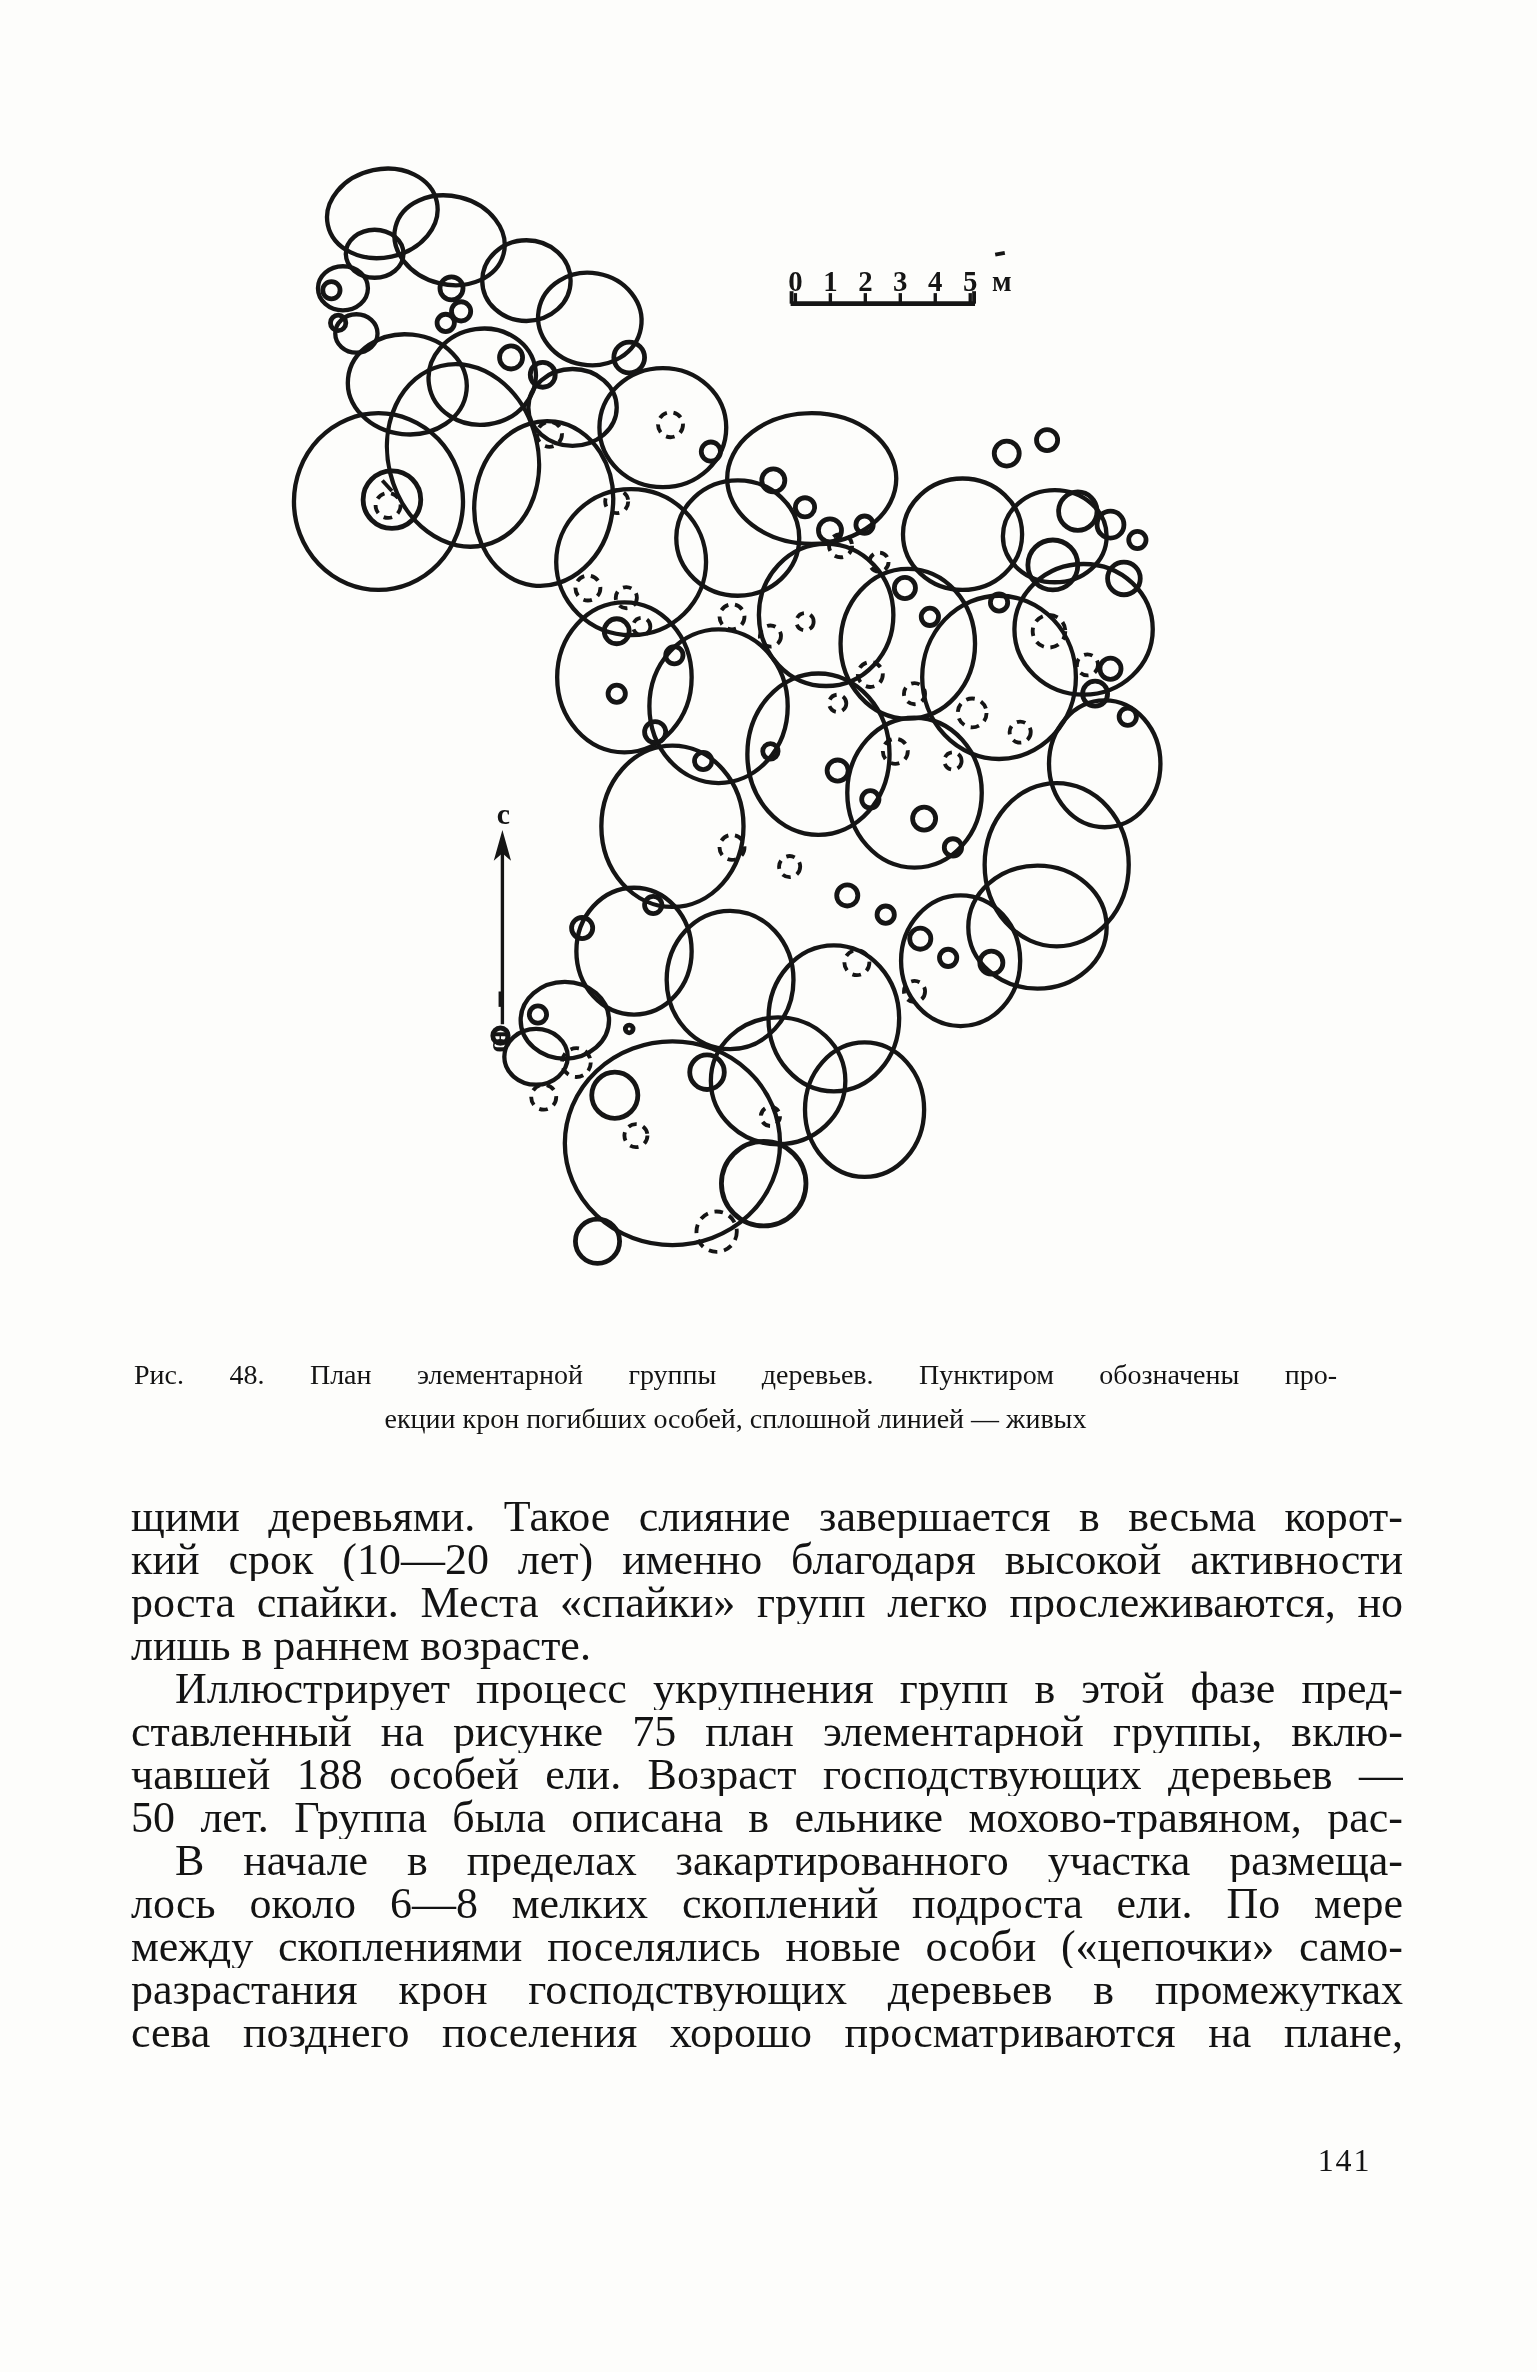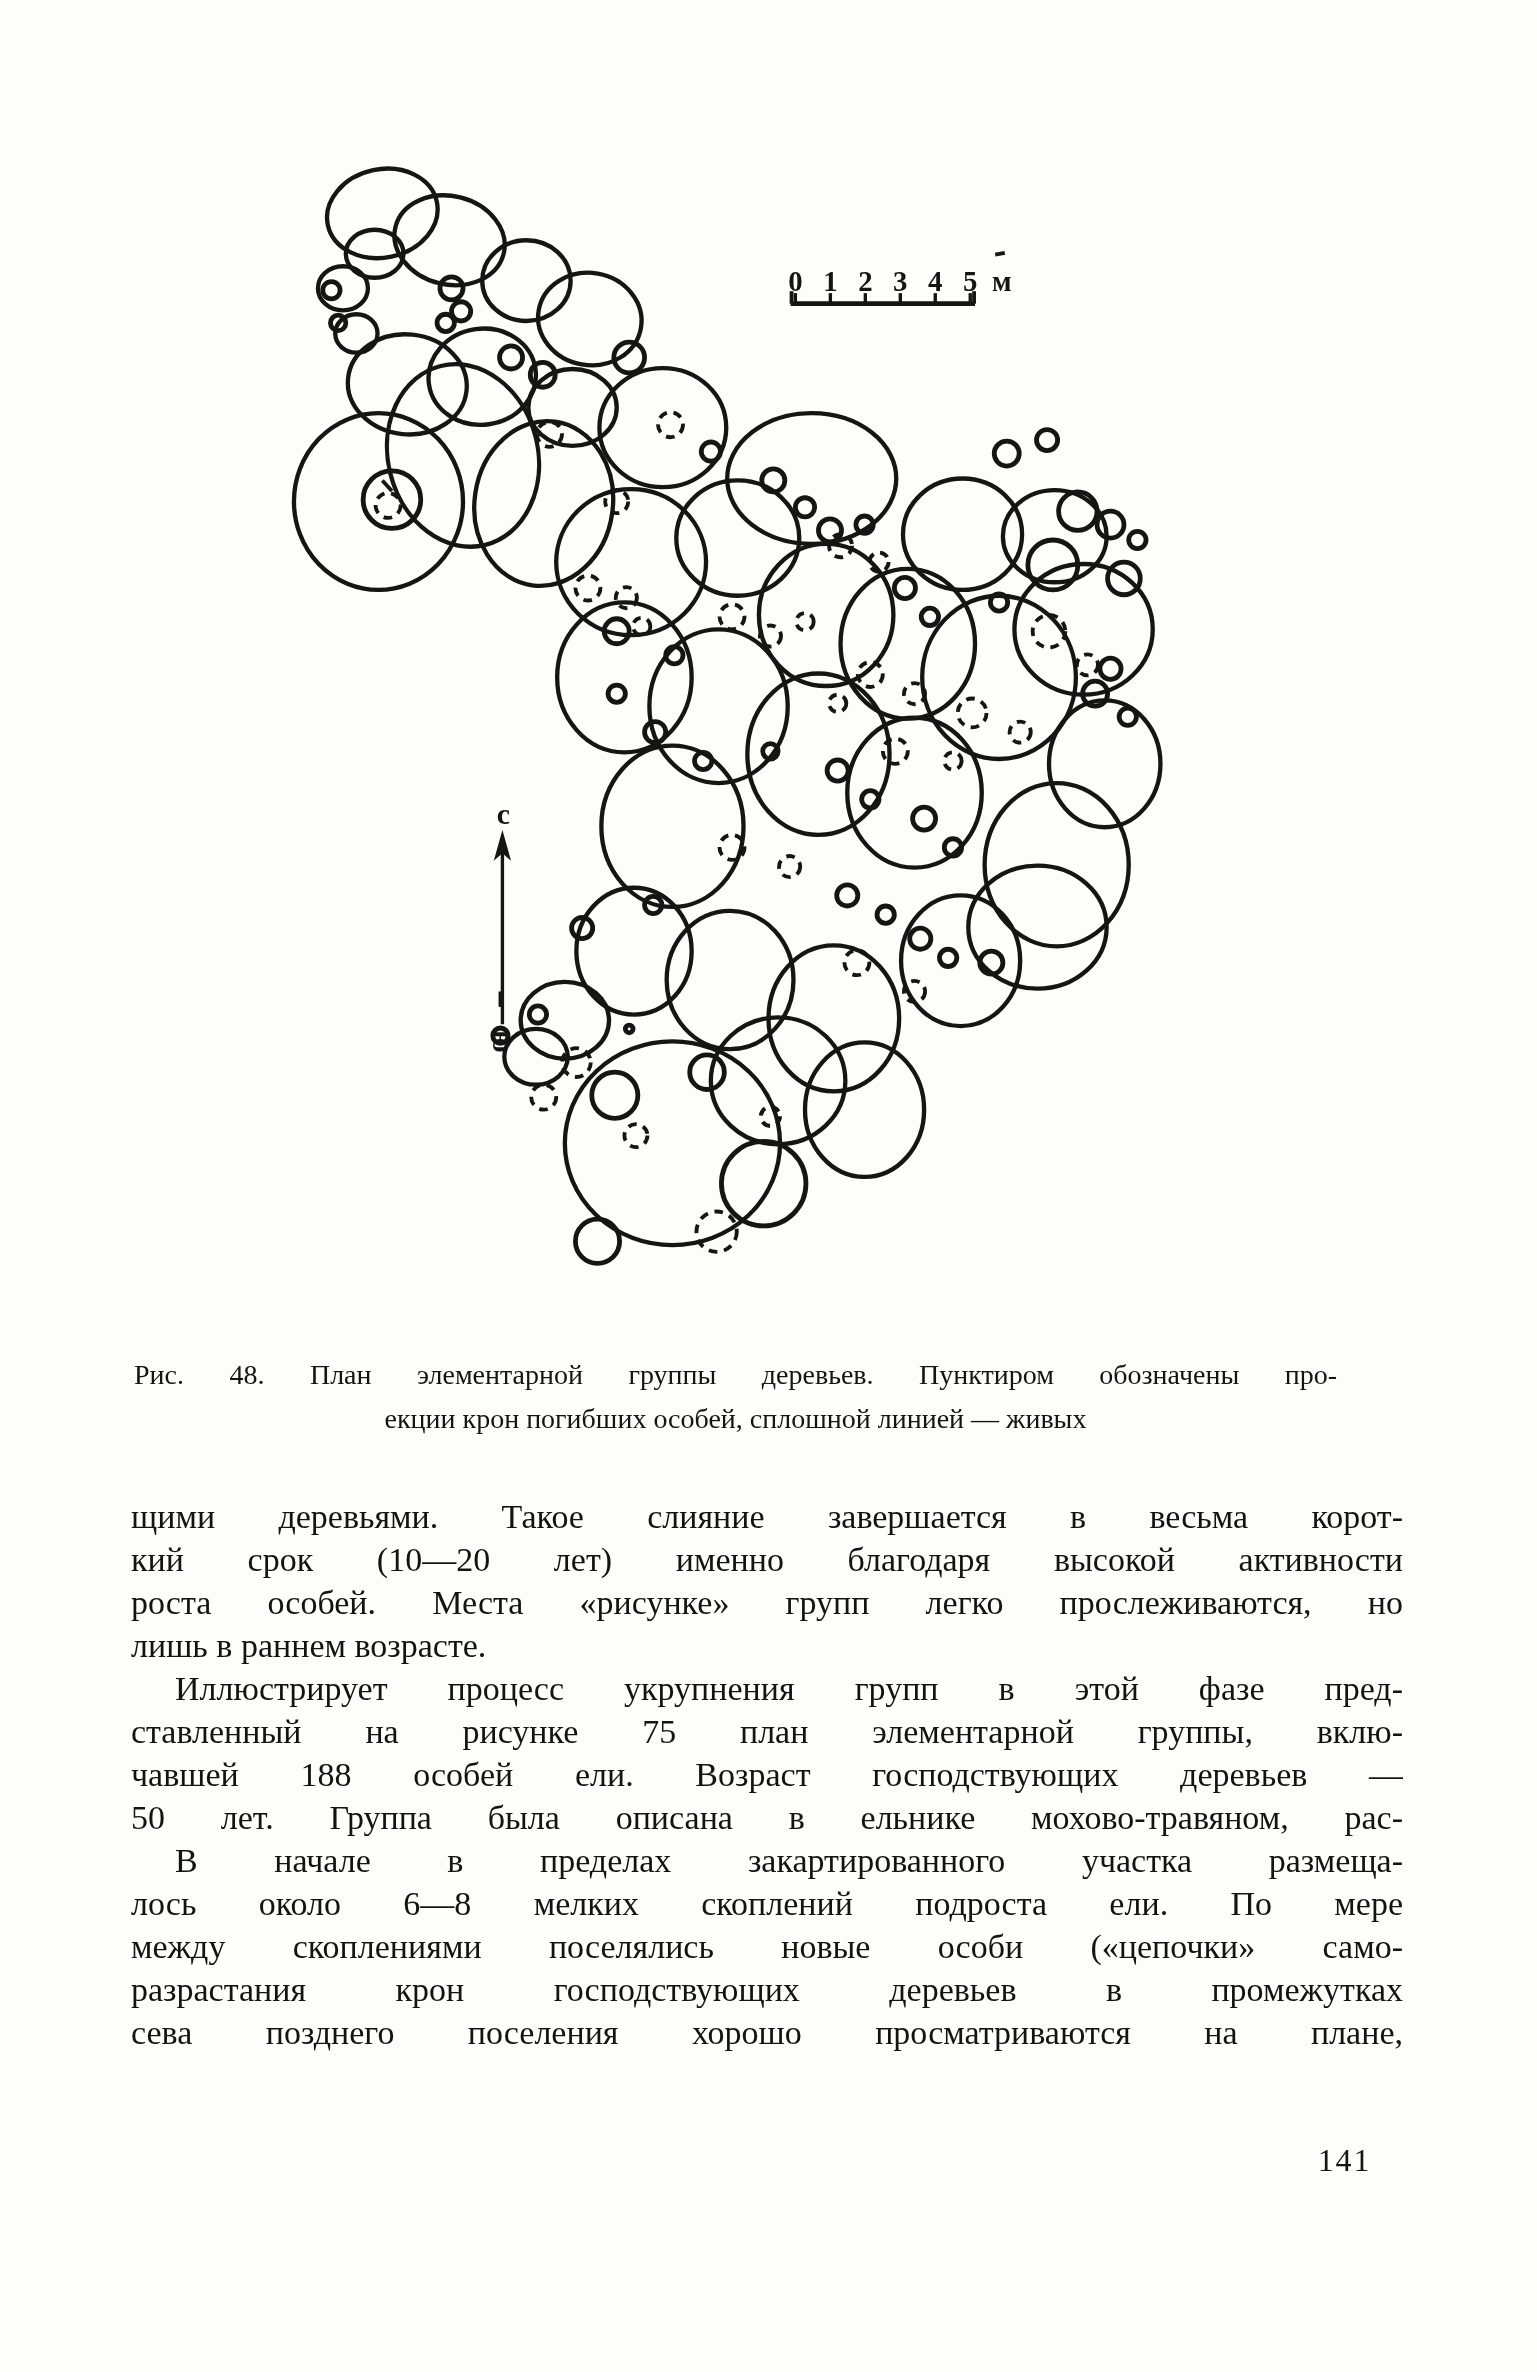--- a/index.html
+++ b/index.html
@@ -14,21 +14,21 @@
   }
   #figure-svg{position:absolute;left:0;top:0;width:1537px;height:2373px;}
   .caption{
     position:absolute;left:134px;top:1353px;width:1203px;
     font-size:28px;line-height:44px;color:#141414;
   }
   .caption-line1{text-align:justify;text-align-last:justify;}
   .caption-line2{text-align:center;}
   .body-text{
     position:absolute;left:131px;top:1495px;width:1272px;
-    font-size:34px;line-height:43px;color:#131313;
+    font-size:44px;line-height:43px;color:#131313;
   }
   .body-text .line{height:43px;white-space:nowrap;}
   .body-text .line.fill{white-space:normal;text-align:justify;text-align-last:justify;height:43px;overflow:hidden;}
   .body-text .line.indent{text-indent:44px;}
   .page-number{
     position:absolute;left:1287px;top:2142px;width:115px;
     font-size:32px;text-align:center;color:#141414;letter-spacing:1.9px;
   }
 </style>
 </head>
@@ -184,21 +184,21 @@
     </svg>
 
   <div class="caption">
     <div class="caption-line1">Рис. 48. План элементарной группы деревьев. Пунктиром обозначены про-</div>
     <div class="caption-line2">екции крон погибших особей, сплошной линией — живых</div>
   </div>
 
   <div class="body-text" id="body-text">
       <div class="line fill">щими деревьями. Такое слияние завершается в весьма корот-</div>
       <div class="line fill">кий срок (10—20 лет) именно благодаря высокой активности</div>
-      <div class="line fill">роста особей. Места «рисунке» групп легко прослеживаются, но</div>
+      <div class="line fill">роста спайки. Места «спайки» групп легко прослеживаются, но</div>
       <div class="line">лишь в раннем возрасте.</div>
       <div class="line fill indent">Иллюстрирует процесс укрупнения групп в этой фазе пред-</div>
       <div class="line fill">ставленный на рисунке 75 план элементарной группы, вклю-</div>
       <div class="line fill">чавшей 188 особей ели. Возраст господствующих деревьев —</div>
       <div class="line fill">50 лет. Группа была описана в ельнике мохово-травяном, рас-</div>
       <div class="line fill indent">В начале в пределах закартированного участка размеща-</div>
       <div class="line fill">лось около 6—8 мелких скоплений подроста ели. По мере</div>
       <div class="line fill">между скоплениями поселялись новые особи («цепочки» само-</div>
       <div class="line fill">разрастания крон господствующих деревьев в промежутках</div>
       <div class="line fill">сева позднего поселения хорошо просматриваются на плане,</div>

